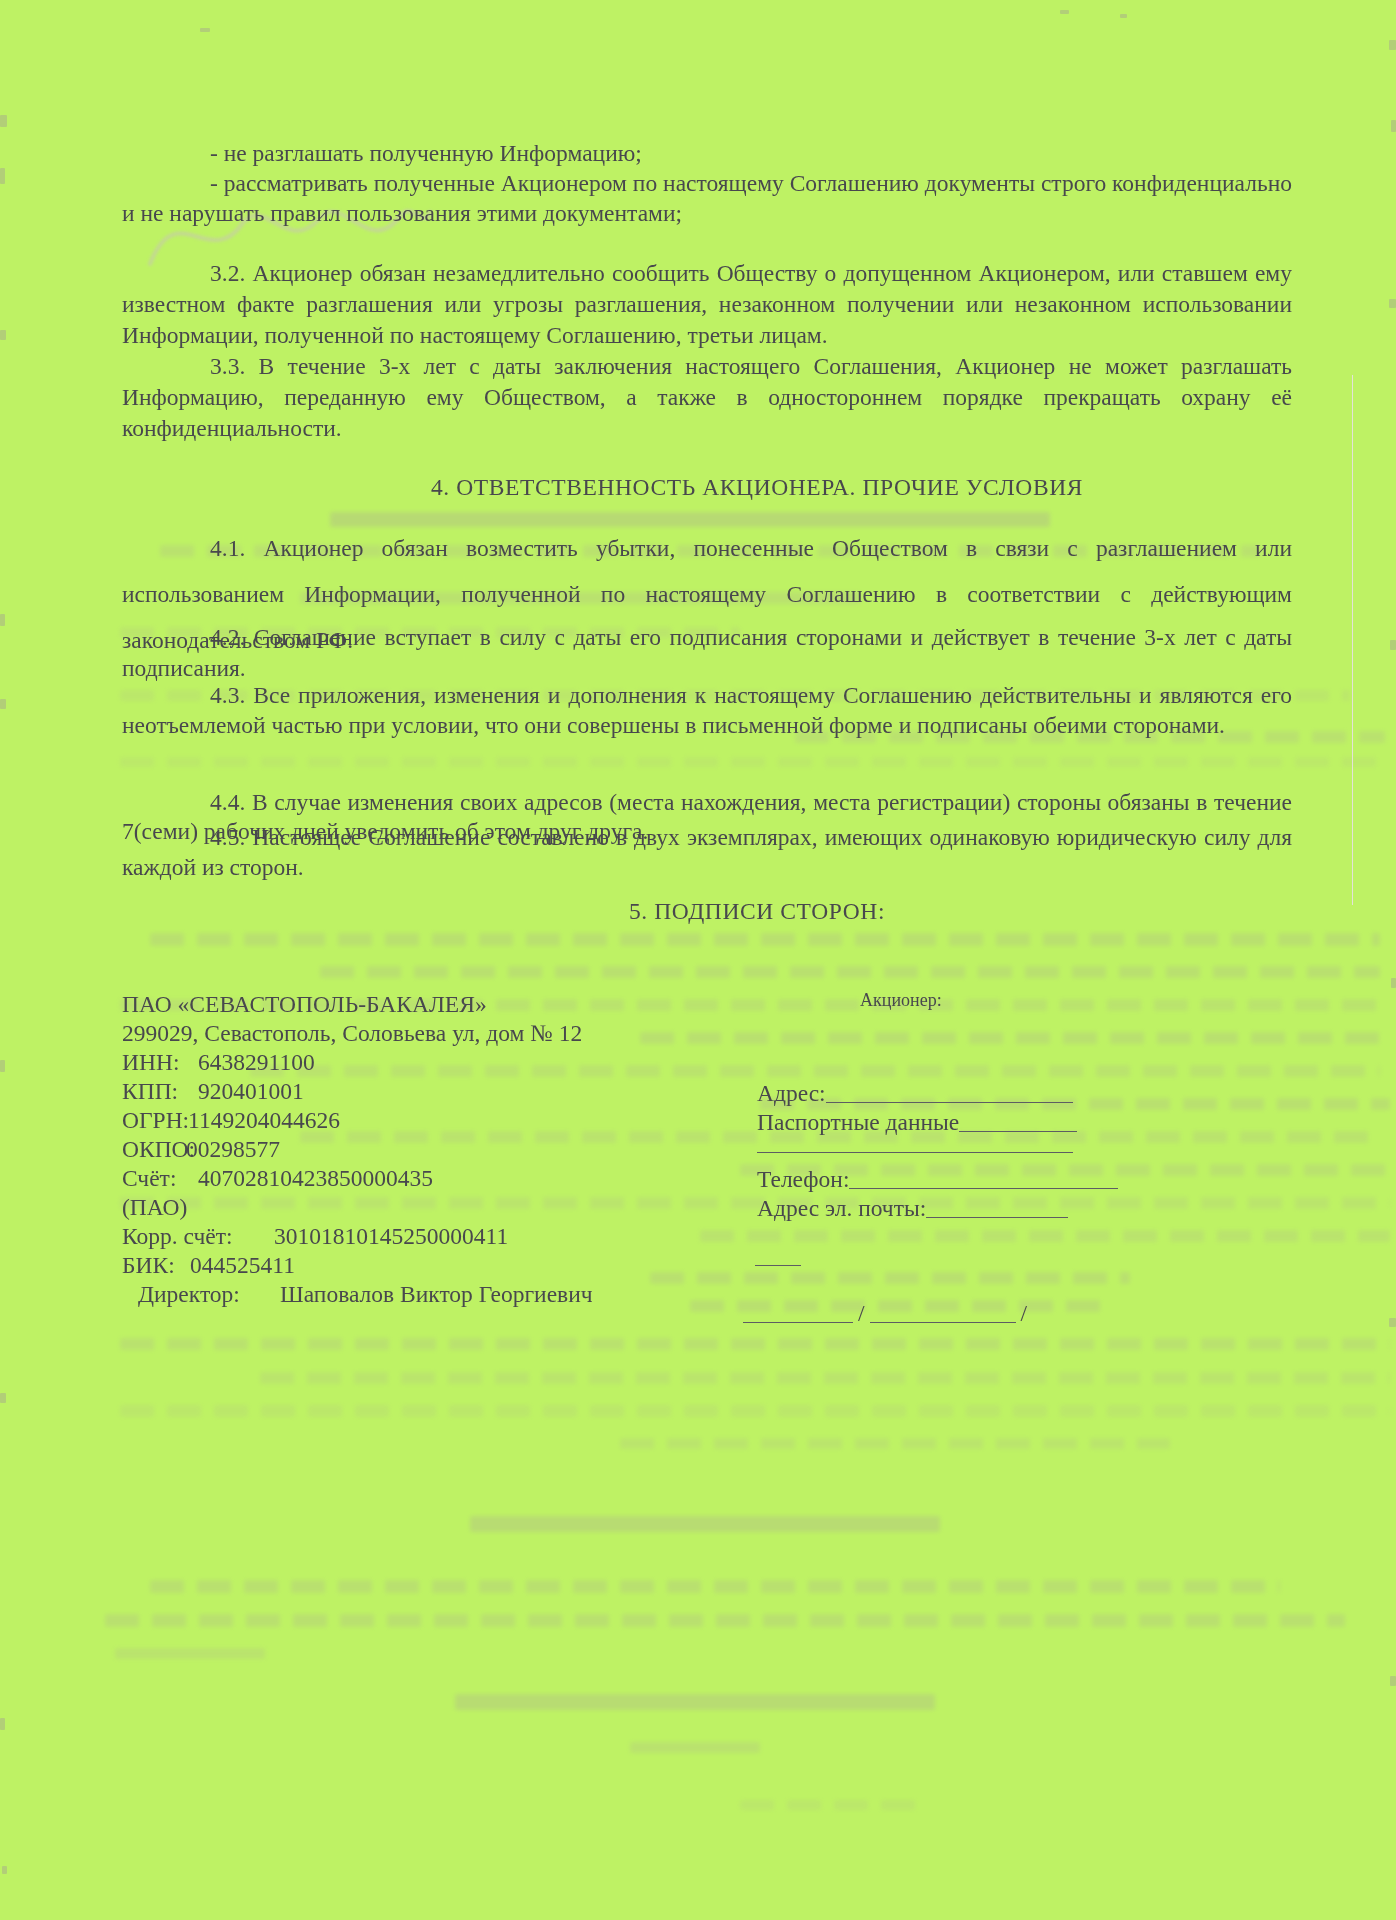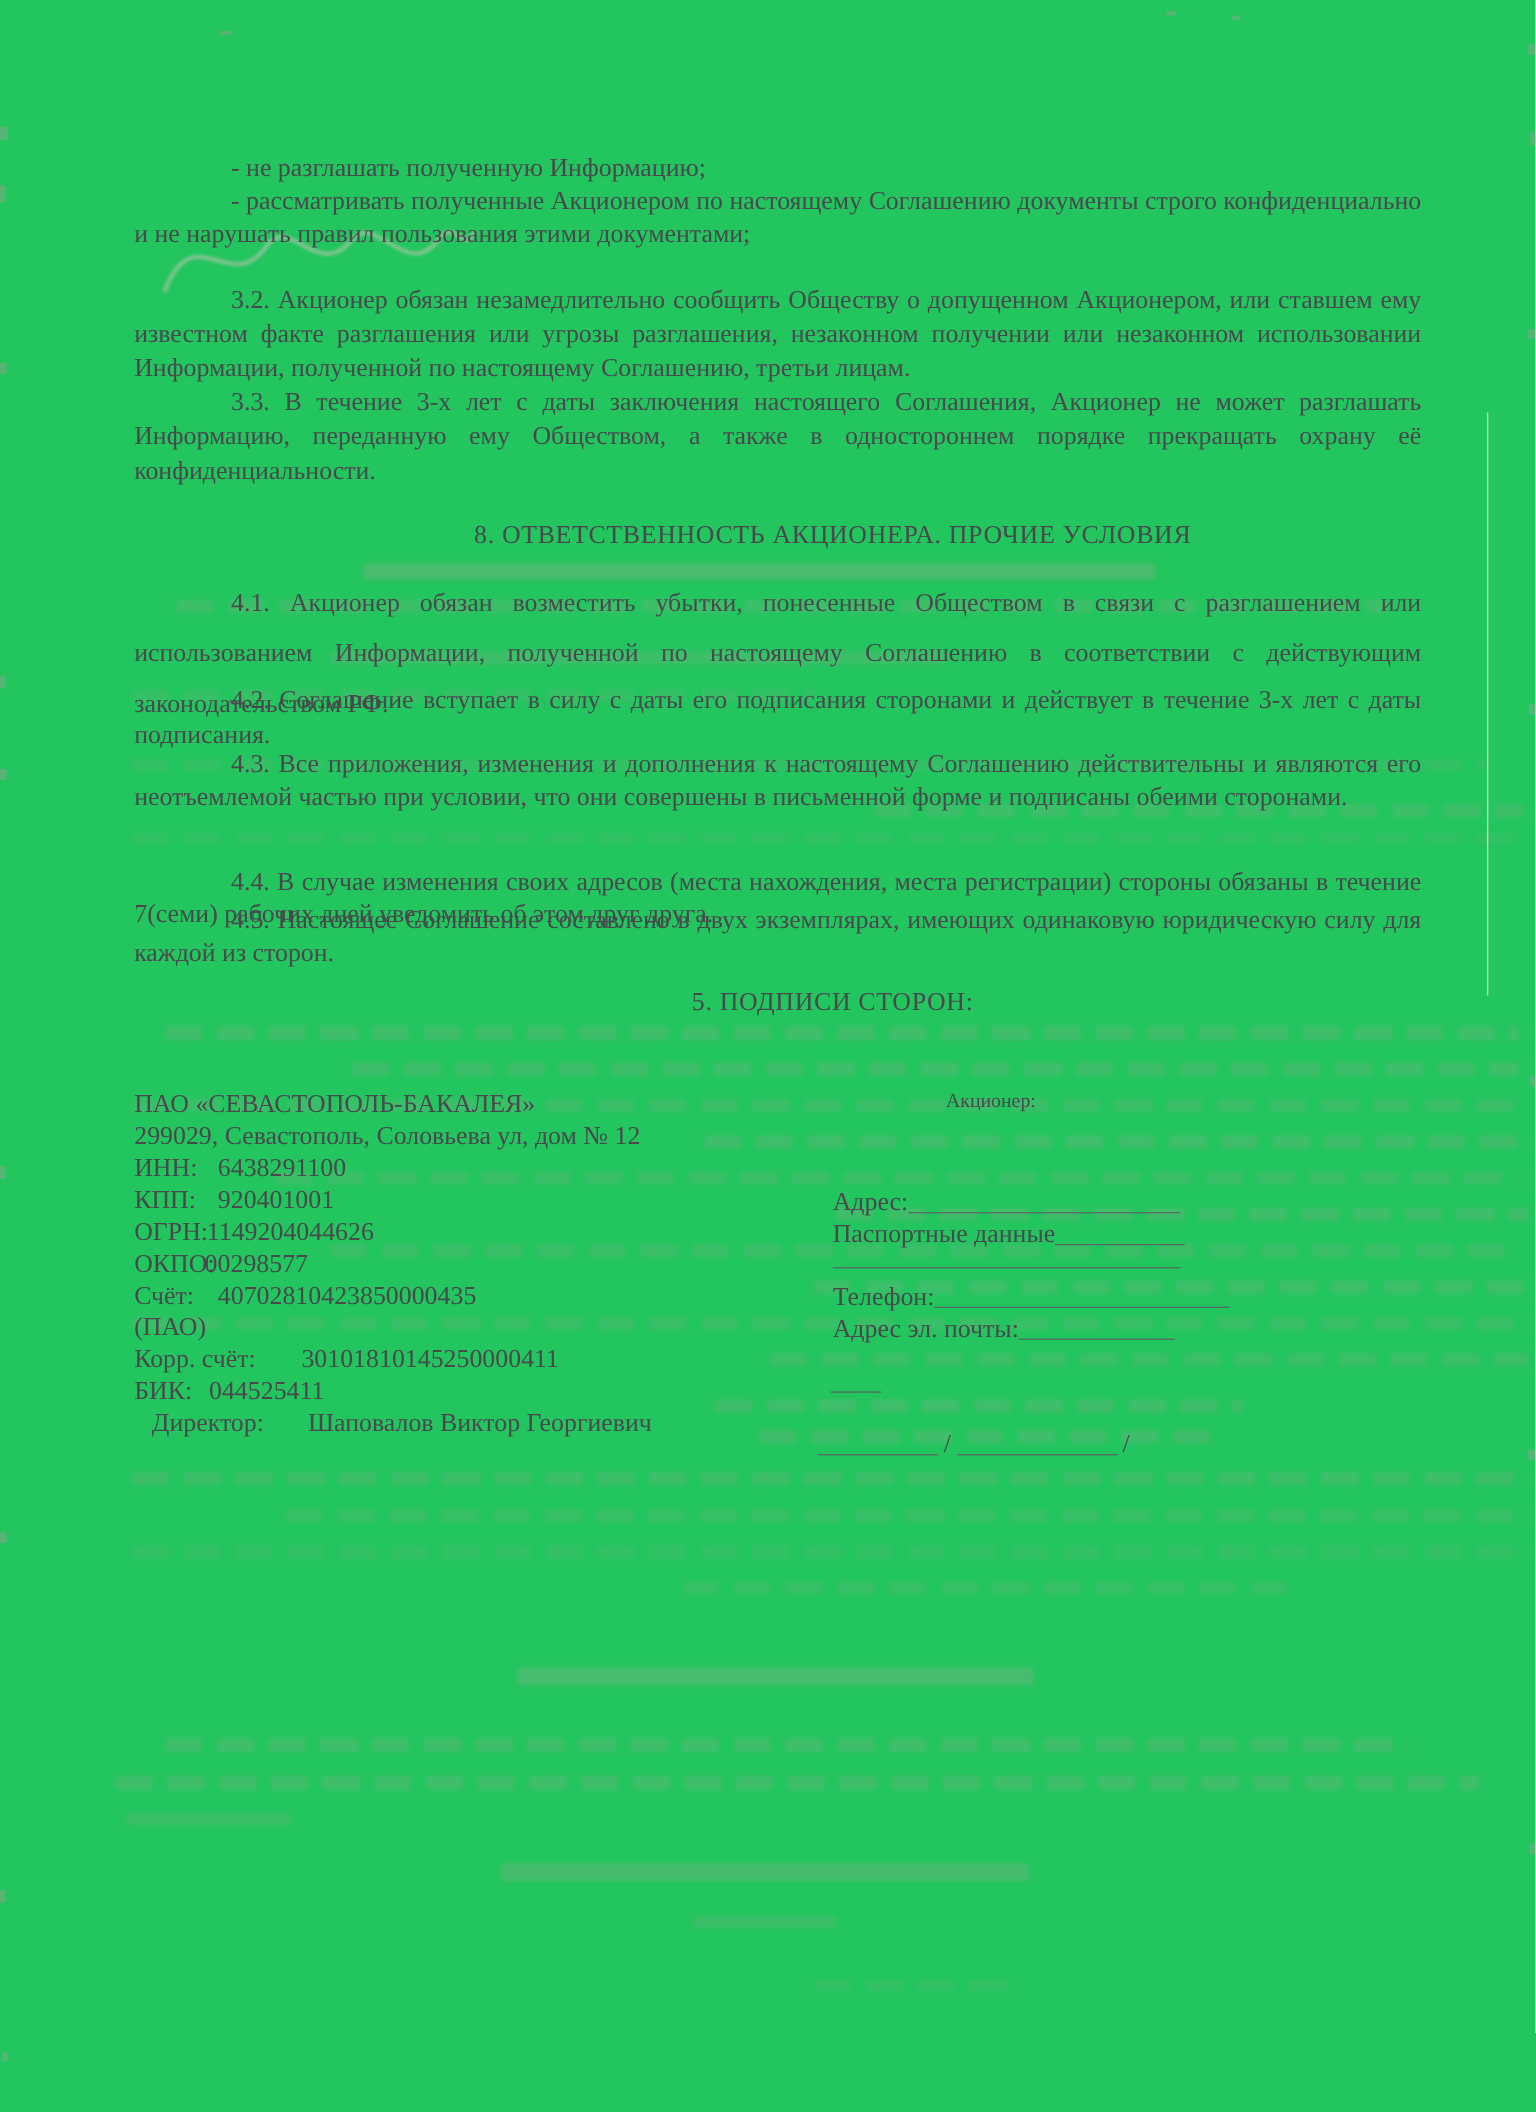--- a/index.html
+++ b/index.html
@@ -1,17 +1,17 @@
 <!DOCTYPE html>
 <html><head>
 <meta charset="utf-8">
 <style>
   html,body{margin:0;padding:0;background:#ffffff;}
   .sheet{
-    position:relative;width:1396px;height:1920px;background:#22c55e;overflow:hidden;
+    position:relative;width:1396px;height:1920px;background:#bef264;overflow:hidden;
     font-family:"Liberation Serif","DejaVu Serif",serif;color:#48484d;
   }
   
   .para{position:absolute;left:122px;width:1170px;font-size:23.5px;text-align:justify;}
   .indent{text-indent:88px;}
   .lh30{line-height:30px;} .lh31{line-height:31px;} .lh32{line-height:46px;} .lh29{line-height:29px;margin-top:22px;}
   .sect-title{position:absolute;left:122px;width:1270px;text-align:center;font-size:23.5px;letter-spacing:.6px;white-space:nowrap;}
   
   .company{position:absolute;left:122px;top:990px;width:620px;font-size:23.5px;line-height:29px;}
   .crow{display:flex;}
@@ -100,21 +100,21 @@
     <path d="M12,86 C38,18 72,92 104,46 C126,16 150,78 182,40 C204,14 232,80 262,38 C274,22 286,52 292,34" fill="none" stroke="#c8c4b7" stroke-width="4" stroke-linecap="round"></path>
   </svg>
 
   <div class="fold"></div>
 
   <div class="para indent lh30" style="top:138px">- не разглашать полученную Информацию;</div>
   <div class="para indent lh30" style="top:168px">- рассматривать полученные Акционером по настоящему Соглашению документы строго конфиденциально и не нарушать правил пользования этими документами;</div>
   <div class="para indent lh31" style="top:258px">3.2. Акционер обязан незамедлительно сообщить Обществу о допущенном Акционером, или ставшем ему известном факте разглашения или угрозы разглашения, незаконном получении или незаконном использовании Информации, полученной по настоящему Соглашению, третьи лицам.</div>
   <div class="para indent lh31" style="top:351px">3.3. В течение 3-х лет с даты заключения настоящего Соглашения, Акционер не может разглашать Информацию, переданную ему Обществом, а также в одностороннем порядке прекращать охрану её конфиденциальности.</div>
 
-  <div class="sect-title" style="top:474px">8. ОТВЕТСТВЕННОСТЬ АКЦИОНЕРА. ПРОЧИЕ УСЛОВИЯ</div>
+  <div class="sect-title" style="top:474px">4. ОТВЕТСТВЕННОСТЬ АКЦИОНЕРА. ПРОЧИЕ УСЛОВИЯ</div>
 
   <div class="para indent lh32" style="top:525px">4.1. Акционер обязан возместить убытки, понесенные Обществом в связи с разглашением или использованием Информации, полученной по настоящему Соглашению в соответствии с действующим законодательством РФ.</div>
   <div class="para indent lh31" style="top:622px">4.2. Соглашение вступает в силу с даты его подписания сторонами и действует в течение  3-х  лет с даты подписания.</div>
   <div class="para indent lh30" style="top:680px">4.3. Все приложения, изменения и дополнения к настоящему Соглашению действительны и являются его неотъемлемой частью при условии, что они совершены в письменной форме и подписаны обеими сторонами.</div>
   <div class="para indent lh29" style="top:766px">4.4. В случае изменения своих адресов (места нахождения, места регистрации) стороны обязаны в течение 7(семи) рабочих дней уведомить об этом друг друга.</div>
   <div class="para indent lh30" style="top:822px">4.5. Настоящее Соглашение составлено в двух экземплярах, имеющих одинаковую юридическую силу для каждой из сторон.</div>
 
   <div class="sect-title" style="top:898px">5. ПОДПИСИ СТОРОН:</div>
 
   <div class="company">

